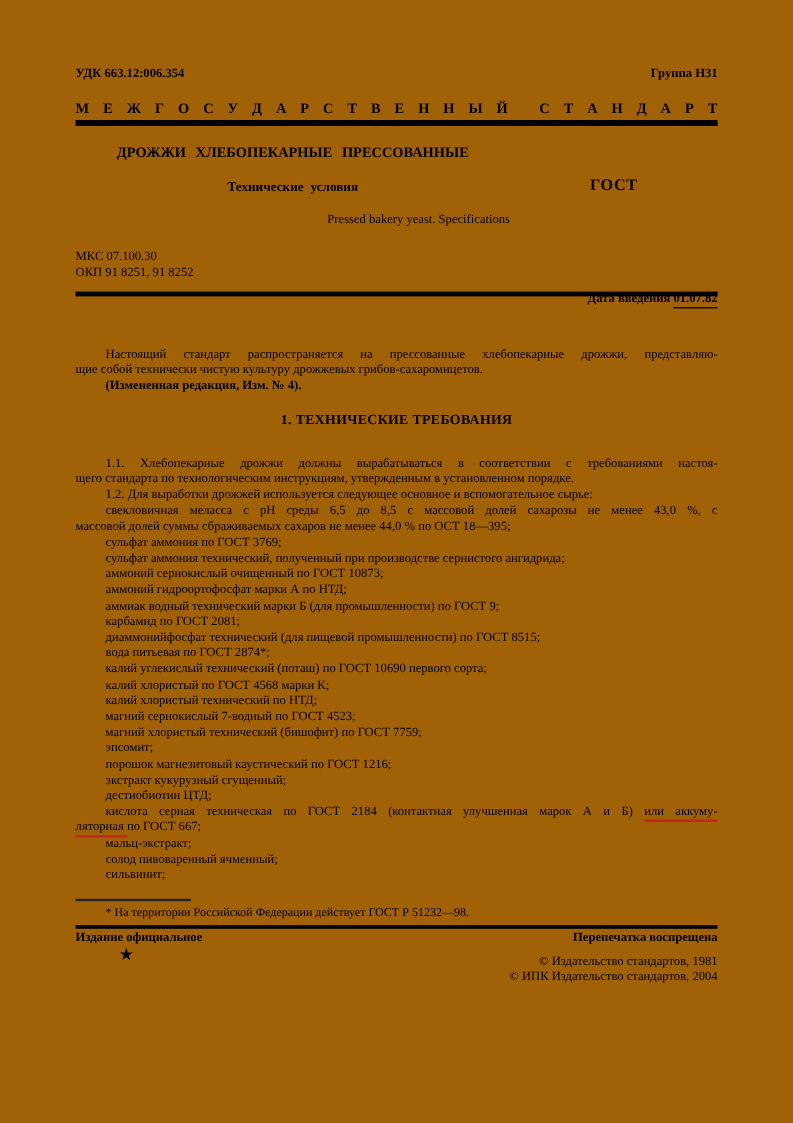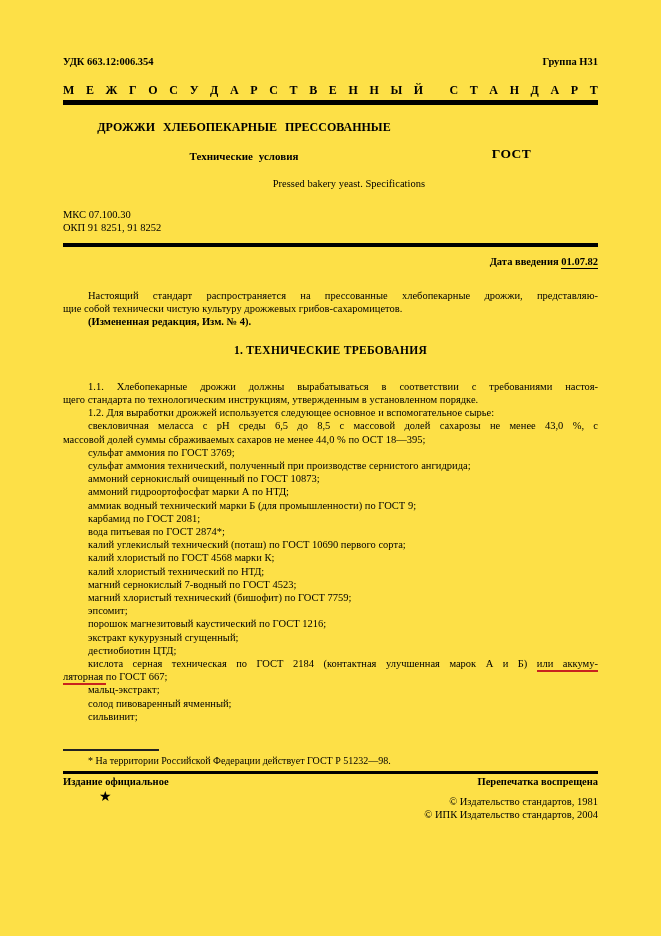--- a/index.html
+++ b/index.html
@@ -2,21 +2,21 @@
 <html><head>
 <meta charset="utf-8">
 <style>
   html,body{margin:0;padding:0;background:#ffffff;}
   body{
     width:661px;height:936px;
     font-family:"Liberation Serif","DejaVu Serif",serif;
     color:#000;
     -webkit-font-smoothing:antialiased;
   }
-  .page{position:relative;width:661px;height:936px;background:#fde047;overflow:hidden;}
+  .page{position:relative;width:661px;height:936px;background:#a16207;overflow:hidden;}
 
   .abs{position:absolute;}
   .content-col{left:63px;width:535px;}
 
   .row-split{display:flex;justify-content:space-between;align-items:baseline;}
   .b{font-weight:bold;}
 
   .udk-row{top:56px;font-size:10.5px;font-weight:bold;}
   .spaced-title{top:83px;display:flex;justify-content:space-between;font-weight:bold;font-size:12px;line-height:14px;}
   .spaced-title span{white-space:pre;}
@@ -29,21 +29,21 @@
   .head-block{top:121px;display:flex;}
   .head-left{width:362px;text-align:center;}
   .doc-title{font-size:12px;font-weight:bold;word-spacing:5px;line-height:13px;}
   .doc-subtitle{margin-top:16px;font-size:11px;font-weight:bold;word-spacing:3px;line-height:13px;}
   .doc-subtitle-en{margin-top:14px;font-size:10.5px;line-height:13px;text-align:right;}
   .head-right{width:173px;text-align:center;padding-top:23px;box-sizing:border-box;}
   .designation{font-size:13.5px;font-weight:bold;line-height:19px;letter-spacing:.5px;}
 
   .codes{top:208px;font-size:10.5px;line-height:13px;}
 
-  .date-row{top:256px;text-align:right;font-size:10.5px;font-weight:bold;}
+  .date-row{top:244px;text-align:right;font-size:10.5px;font-weight:bold;}
   .date-underline{border-bottom:1.5px solid #000;padding-bottom:1px;}
 
   .bodytext{top:289px;font-size:10.5px;line-height:13.2px;}
   .bline{white-space:nowrap;}
   .ind{text-indent:25px;}
   .jfull{text-align:justify;text-align-last:justify;white-space:normal;}
   .section-heading{margin-top:15px;margin-bottom:23px;text-align:center;font-weight:bold;font-size:11.5px;letter-spacing:.3px;}
   .red-underline{border-bottom:2.5px solid #c8231e;padding-bottom:.5px;}
 
   .footnote-sep{top:749px;left:63px;width:96px;height:1.5px;background:#222;}
@@ -133,20 +133,21 @@
         <div class="bline"><span>щего стандарта по технологическим инструкциям, утвержденным в установленном порядке.</span></div>
         <div class="bline ind"><span>1.2. Для выработки дрожжей используется следующее основное и вспомогательное сырье:</span></div>
         <div class="bline ind jfull"><span>свекловичная меласса с рН среды 6,5 до 8,5 с массовой долей сахарозы не менее 43,0 %, с</span></div>
         <div class="bline"><span>массовой долей суммы сбраживаемых сахаров не менее 44,0 % по ОСТ 18—395;</span></div>
         <div class="bline ind"><span>сульфат аммония по ГОСТ 3769;</span></div>
         <div class="bline ind"><span>сульфат аммония технический, полученный при производстве сернистого ангидрида;</span></div>
         <div class="bline ind"><span>аммоний сернокислый очищенный по ГОСТ 10873;</span></div>
         <div class="bline ind"><span>аммоний гидроортофосфат марки А по НТД;</span></div>
         <div class="bline ind"><span>аммиак водный технический марки Б (для промышленности) по ГОСТ 9;</span></div>
         <div class="bline ind"><span>карбамид по ГОСТ 2081;</span></div>
+        <div class="bline ind"><span>диаммонийфосфат технический (для пищевой промышленности) по ГОСТ 8515;</span></div>
         <div class="bline ind"><span>вода питьевая по ГОСТ 2874*;</span></div>
         <div class="bline ind"><span>калий углекислый технический (поташ) по ГОСТ 10690 первого сорта;</span></div>
         <div class="bline ind"><span>калий хлористый по ГОСТ 4568 марки К;</span></div>
         <div class="bline ind"><span>калий хлористый технический по НТД;</span></div>
         <div class="bline ind"><span>магний сернокислый 7-водный по ГОСТ 4523;</span></div>
         <div class="bline ind"><span>магний хлористый технический (бишофит) по ГОСТ 7759;</span></div>
         <div class="bline ind"><span>эпсомит;</span></div>
         <div class="bline ind"><span>порошок магнезитовый каустический по ГОСТ 1216;</span></div>
         <div class="bline ind"><span>экстракт кукурузный сгущенный;</span></div>
         <div class="bline ind"><span>дестиобиотин ЦТД;</span></div>

